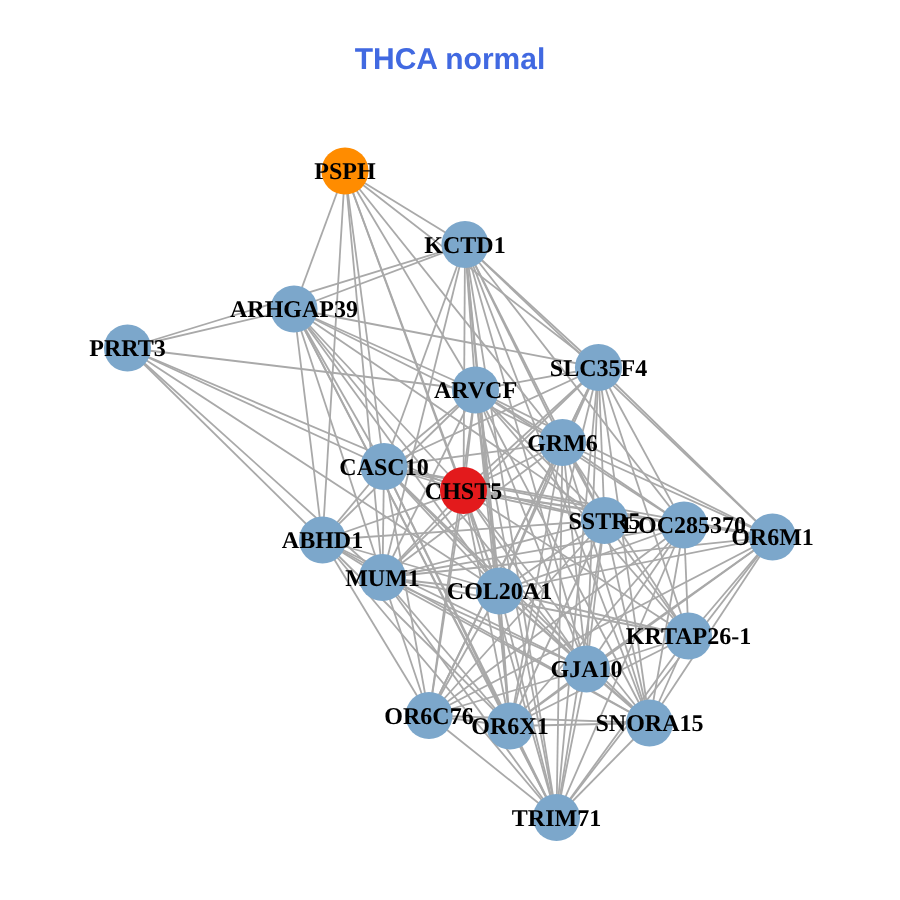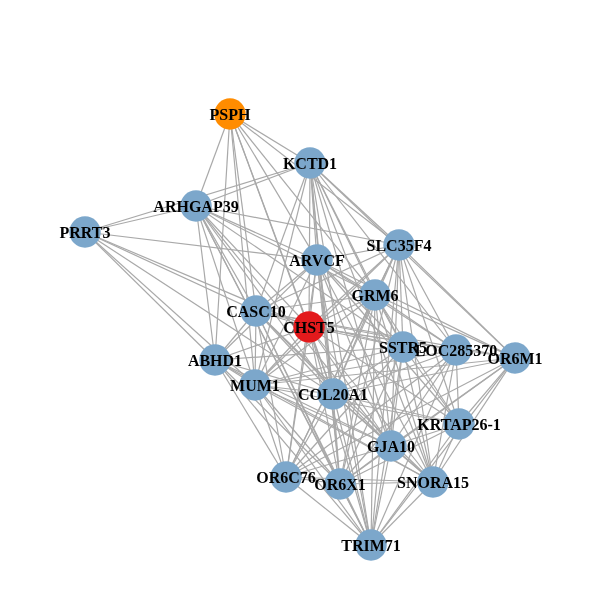--- a/index.html
+++ b/index.html
@@ -221,13 +221,14 @@
 <text x="255" y="390.5">MUM1</text>
 <text x="333" y="399.5">COL20A1</text>
 <text x="459" y="429.5">KRTAP26-1</text>
 <text x="391" y="451.5">GJA10</text>
 <text x="286" y="482.5">OR6C76</text>
 <text x="340" y="489.5">OR6X1</text>
 <text x="433" y="487.5">SNORA15</text>
 <text x="371" y="550.5">TRIM71</text>
 </g>
 </svg>
+<div class="title">THCA normal</div>
 </div>
 
 </body></html>

